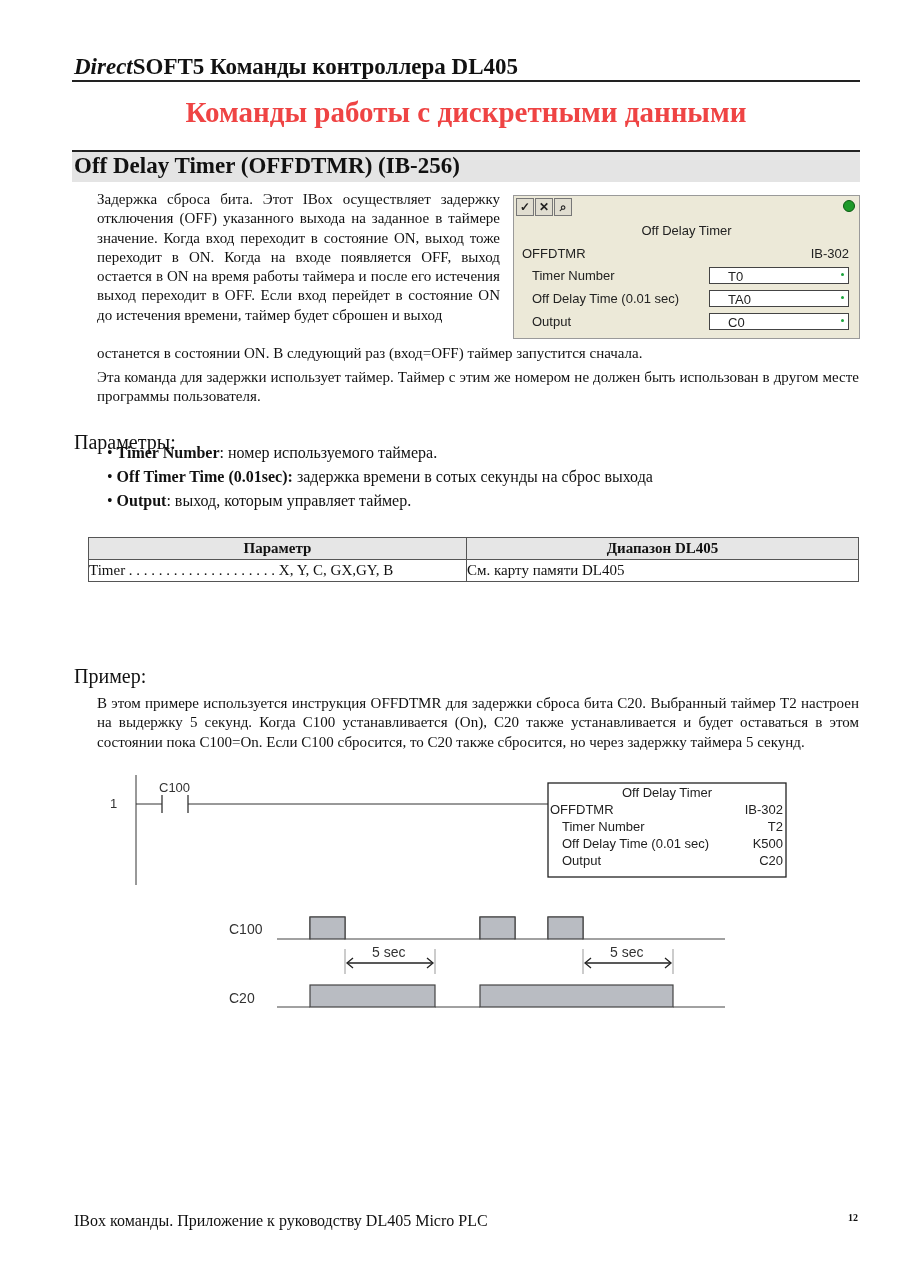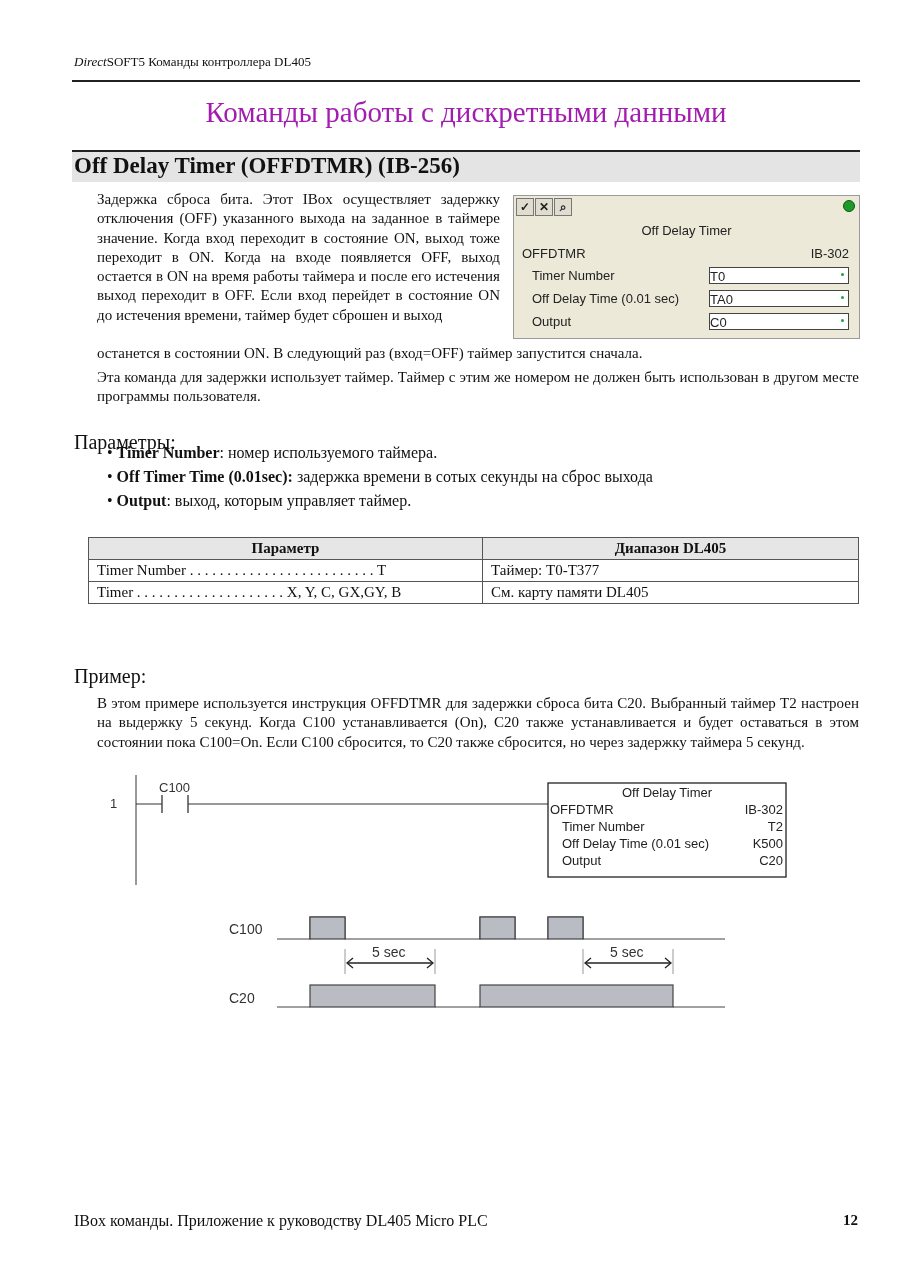--- a/index.html
+++ b/index.html
@@ -1,51 +1,51 @@
 <!DOCTYPE html>
 <html><head>
 <meta charset="utf-8">
 <style>
   html, body { margin: 0; padding: 0; background: #ffffff; }
   body { width: 900px; height: 1274px; position: relative; font-family: "Liberation Serif", serif; color: #111; overflow: hidden; }
   .abs { position: absolute; }
-  .hdr { left: 74px; top: 54px; font-size: 13px; font-weight: normal; }
+  .hdr { left: 74px; top: 54px; font-size: 23px; font-weight: bold; }
   .hdr i { font-style: italic; }
   .hdr-rule { left: 72px; top: 80px; width: 788px; height: 2px; background: #222; }
-  .title { left: 72px; top: 96px; width: 788px; text-align: center; font-size: 29px; font-weight: normal; color: #a21caf; }
+  .title { left: 72px; top: 96px; width: 788px; text-align: center; font-size: 29px; font-weight: bold; color: #ef4444; }
   .sec-rule { left: 72px; top: 150px; width: 788px; height: 2px; background: #222; }
   .sec-bar { left: 72px; top: 152px; width: 788px; height: 30px; background: #e4e4e4; }
   .sec-title { left: 74px; top: 153px; font-size: 23px; font-weight: bold; }
   .para { font-size: 15px; line-height: 19.3px; text-align: justify; }
   .p1 { left: 97px; top: 190px; width: 403px; }
   .p1b { left: 97px; top: 344px; width: 770px; }
   .p2 { left: 97px; top: 368px; width: 762px; }
   
   .dlg { left: 513px; top: 195px; width: 345px; height: 142px; background: #ece9d8; border: 1px solid #9a9a9a; font-family: "Liberation Sans", sans-serif; font-size: 13px; color: #222; }
   .tb { position: absolute; left: 2px; top: 2px; display: flex; }
   .tb span { width: 16px; height: 16px; border: 1px solid #777; background: #e0ddd0; margin-right: 1px; font-size: 12px; line-height: 16px; text-align: center; font-weight: bold; }
   .led { position: absolute; right: 4px; top: 4px; width: 10px; height: 10px; border-radius: 50%; background: #1e9a2a; border: 1px solid #0b5a12; }
   .dlg .dtitle { position: absolute; left: 0; width: 100%; top: 27px; text-align: center; }
   .dlg .dname { position: absolute; left: 8px; top: 50px; }
   .dlg .dcode { position: absolute; right: 10px; top: 50px; }
   .dlg .lbl { position: absolute; left: 18px; }
-  .dlg .fld { position: absolute; left: 195px; width: 140px; height: 17px; background: #fff; border: 1px solid #444; font-size: 13px; line-height: 17px; padding-left: 0; box-sizing: border-box; }
+  .dlg .fld { position: absolute; left: 195px; width: 140px; height: 17px; background: #fff; border: 1px solid #444; font-size: 13px; line-height: 17px; padding-left: 18px; box-sizing: border-box; }
   .dlg .fld::after { content: ""; position: absolute; right: 4px; top: 5px; width: 3px; height: 3px; background: #19a33a; border-radius: 50%; }
   .params-h { left: 74px; top: 414px; font-size: 20px; margin-top: 17px; }
   .bul { left: 107px; font-size: 16px; }
   .bul b { font-weight: bold; }
   table.pt { position: absolute; left: 88px; top: 537px; width: 771px; border-collapse: collapse; font-size: 15px; }
-  table.pt th, table.pt td { border: 1px solid #555; padding: 1px 8px; vertical-align: top; line-height: 19px; }
+  table.pt th, table.pt td { border: 1px solid #555; padding: 1px 0; vertical-align: top; line-height: 19px; }
   table.pt th { background: #e6e6e6; font-weight: bold; text-align: center; }
   table.pt td.c1 { width: 377px; }
   .ex-h { left: 74px; top: 665px; font-size: 20px; }
   .p3 { left: 97px; top: 694px; width: 762px; font-family: Liberation Serif, serif; }
   .sans { font-family: "Liberation Sans", sans-serif; }
   .foot { left: 74px; top: 1212px; font-size: 16px; }
-  .pgn { right: 42px; top: 1212px; font-size: 15px; font-weight: bold; }
+  .pgn { right: 42px; top: 1212px; font-size: 10px; font-weight: bold; }
 </style>
 </head>
 <body>
 
 <div class="abs hdr"><i>Direct</i><span>SOFT5 Команды контроллера DL405</span></div>
 <div class="abs hdr-rule"></div>
 
 <div class="abs title">Команды работы с дискретными данными</div>
 
 <div class="abs sec-rule"></div>
@@ -77,24 +77,20 @@
 <div class="abs params-h">Параметры:</div>
 <div class="abs bul" style="top:444px">• <b>Timer Number</b><span>: </span><span>номер используемого таймера.</span></div>
 <div class="abs bul" style="top:468px">• <b>Off Timer Time (0.01sec):</b><span> </span><span>задержка времени в сотых секунды на сброс выхода</span></div>
 <div class="abs bul" style="top:492px">• <b>Output</b><span>: </span><span>выход, которым управляет таймер.</span></div>
 
 <table class="pt">
   <tbody>
       <tr>
     <th>Параметр</th>
     <th>Диапазон  DL405</th>
-  </tr>
-  <tr>
-    <td class="c1">Timer Number . . . . . . . . . . . . . . . . . . . . . . . . . T</td>
-    <td>Таймер: T0-T377</td>
   </tr>
   <tr>
     <td class="c1">Timer . . . . . . . . . . . . . . . . . . . . X, Y, C, GX,GY, B</td>
     <td>См. карту памяти DL405</td>
   </tr>
 </tbody>
   </table>
 
 <div class="abs ex-h">Пример:</div>
 <div class="abs para p3">В этом примере используется инструкция OFFDTMR для задержки сброса бита C20. Выбранный таймер T2 настроен на выдержку 5 секунд. Когда C100 устанавливается (On), C20 также устанавливается и будет оставаться в этом состоянии пока C100=On. Если C100 сбросится, то C20 также сбросится, но через задержку таймера 5 секунд.</div>

